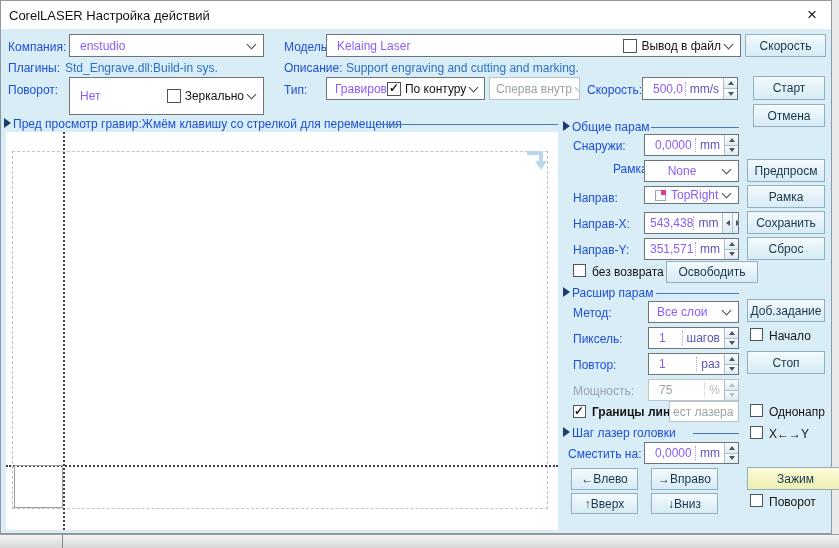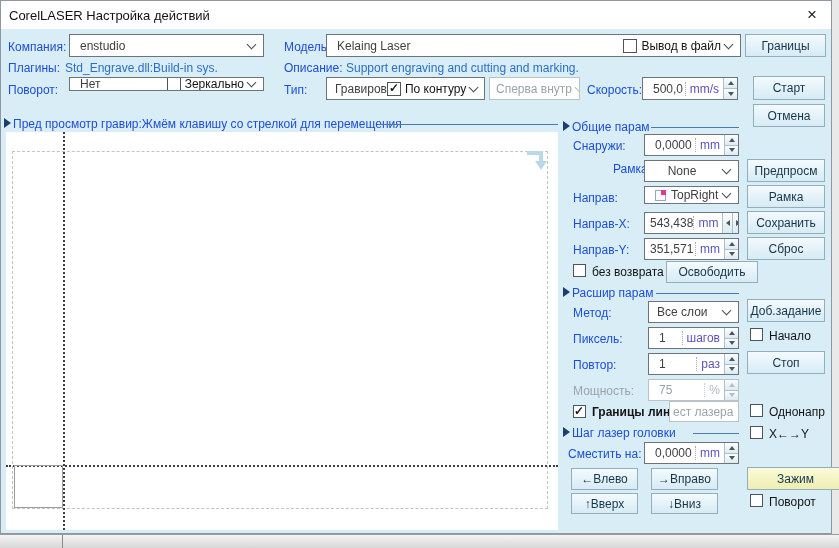--- a/index.html
+++ b/index.html
@@ -19,21 +19,21 @@
   .bg-vline { position:absolute; left:62px; top:534px; width:1px; height:14px; background:#8a8a8a; }
 
   .lbl { position:absolute; white-space:nowrap; color:#1d4ed8; }
   .lbl.dis { color:#9aa4aa; }
   .linkval { position:absolute; white-space:nowrap; color:#2b6fc5; }
 
   
   .field { position:absolute; background:#fff; border:1px solid #6d737b; display:flex;
            align-items:center; overflow:hidden; }
   .field.dis { border-color:#b9c4ca; }
-  .val { color:#404040; white-space:nowrap; }
+  .val { color:#8b5cf6; white-space:nowrap; }
   .val.left { padding-left:10px; flex:1; }
   .val.ctr { flex:1; text-align:center; }
   .val.gray { color:#9aa4aa; }
   .unit { color:#5b54b8; padding:0 4px 0 4px; border-left:1px dotted #a9a9d0; white-space:nowrap; }
   .unit.gray { color:#b0b8bc; border-left-color:#ccd; }
 
   .chev { width:7px; height:7px; border-right:1.4px solid #454c52; border-bottom:1.4px solid #454c52;
           transform:rotate(45deg); margin:-3px 8px 0 4px; flex:none; }
   .chev.gray { border-color:#b0bac0; }
 
@@ -110,29 +110,29 @@
     <span class="val left">enstudio</span>
     <span class="chev"></span>
   </div>
   <div class="lbl" style="left:283px; top:39px;">Модель:</div>
   <div class="field" style="left:325px; top:33px; width:415px; height:23px;">
     <span class="val left">Kelaing Laser</span>
     <span class="chk-inline"></span>
     <span class="inlbl">Вывод в файл</span>
     <span class="chev"></span>
   </div>
-  <div class="btn" style="left:744px; top:33px; width:81px; height:23px;">Границы</div>
+  <div class="btn" style="left:744px; top:33px; width:81px; height:23px;">Скорость</div>
 
   <div class="lbl" style="left:7px; top:60px;">Плагины:</div>
   <div class="linkval" style="left:64px; top:60px;">Std_Engrave.dll:Build-in sys.</div>
   <div class="lbl" style="left:283px; top:60px;">Описание:</div>
   <div class="linkval" style="left:345px; top:60px;">Support engraving and cutting and marking.</div>
 
   <div class="lbl" style="left:7px; top:82px;">Поворот:</div>
-  <div class="field" style="left:68px; top:76px; width:195px; height:14px;">
+  <div class="field" style="left:68px; top:76px; width:195px; height:38px;">
     <span class="val left">Нет</span>
     <span class="chk-inline"></span>
     <span class="inlbl">Зеркально</span>
     <span class="chev"></span>
   </div>
   <div class="lbl" style="left:283px; top:82px;">Тип:</div>
   <div class="field" style="left:325px; top:76px; width:159px; height:23px;">
     <span class="val" style="padding-left:8px;">Гравиров</span>
     <span class="chk-inline on" style="margin-left:0;"></span>
     <span class="inlbl">По контуру</span>

